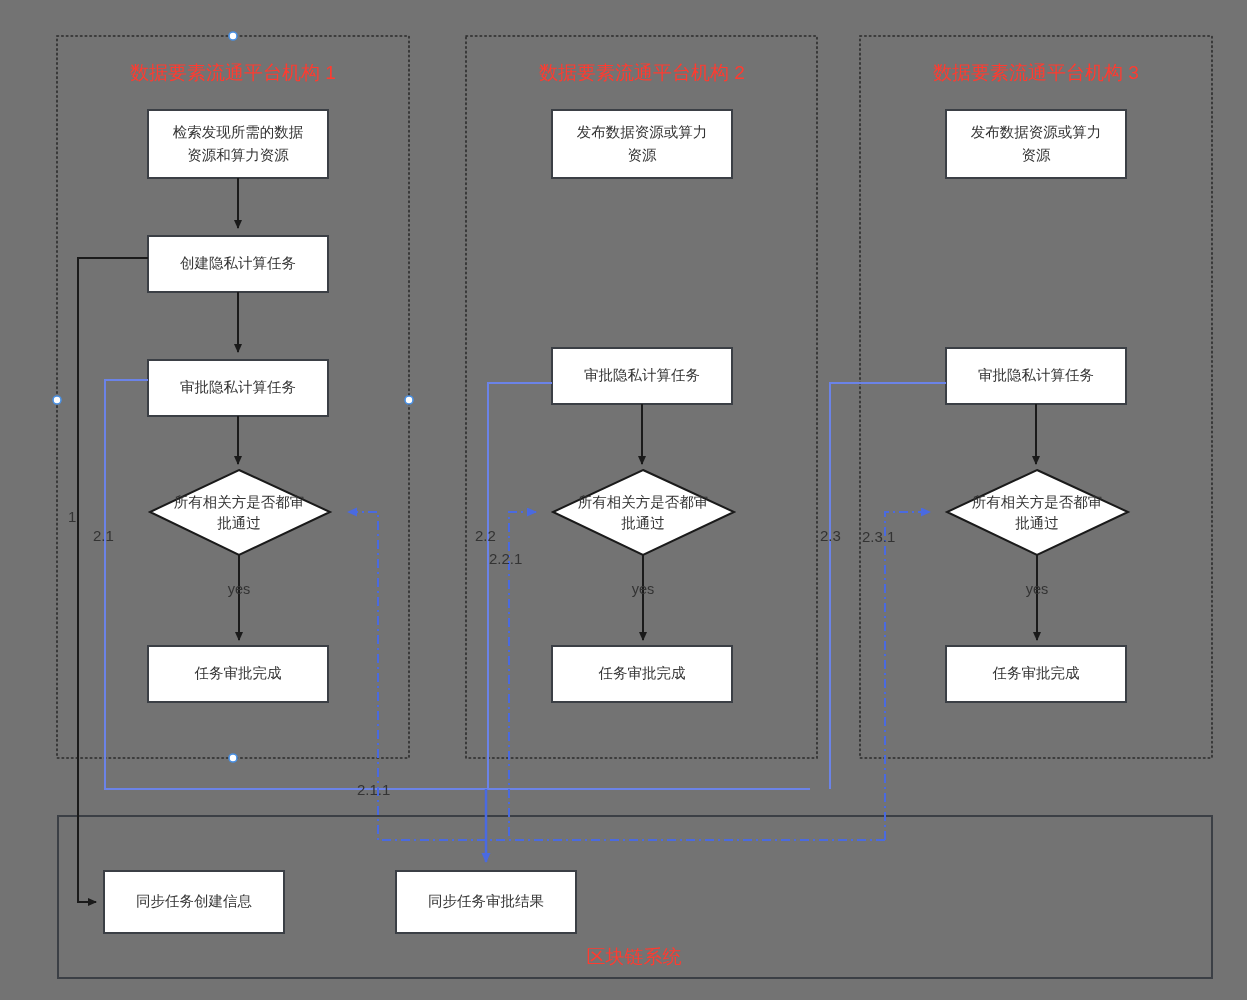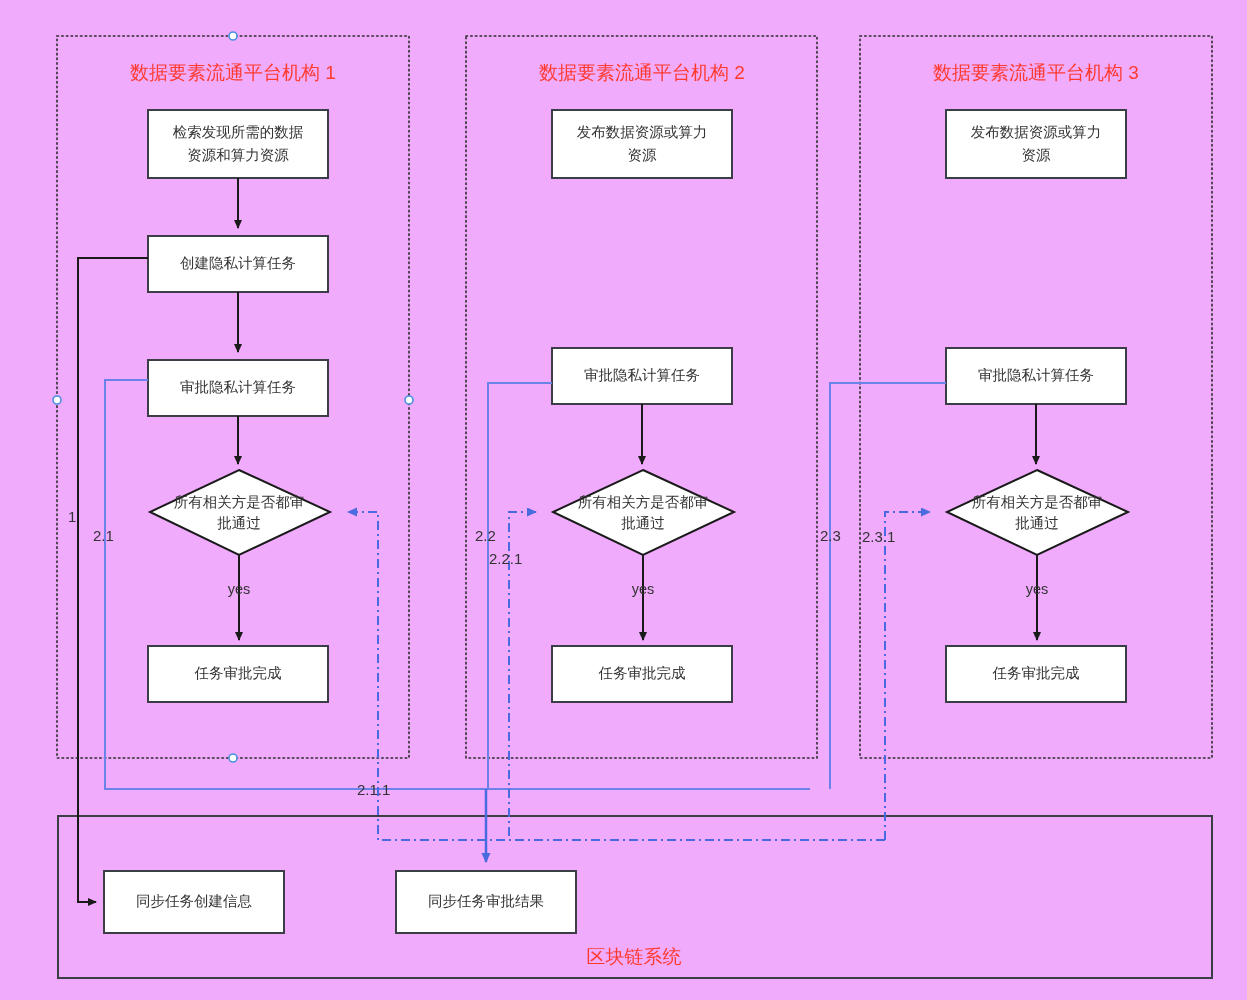--- a/index.html
+++ b/index.html
@@ -7,21 +7,21 @@
     padding: 0;
     background: #ffffff;
   }
   body {
     font-family: "Liberation Sans", "DejaVu Sans", sans-serif;
   }
   #canvas {
     position: relative;
     width: 1247px;
     height: 1000px;
-    background: #f0abfc;
+    background: #737373;
     overflow: hidden;
   }
   svg.diagram {
     position: absolute;
     top: 0;
     left: 0;
     width: 1247px;
     height: 1000px;
   }
   .org-title {

